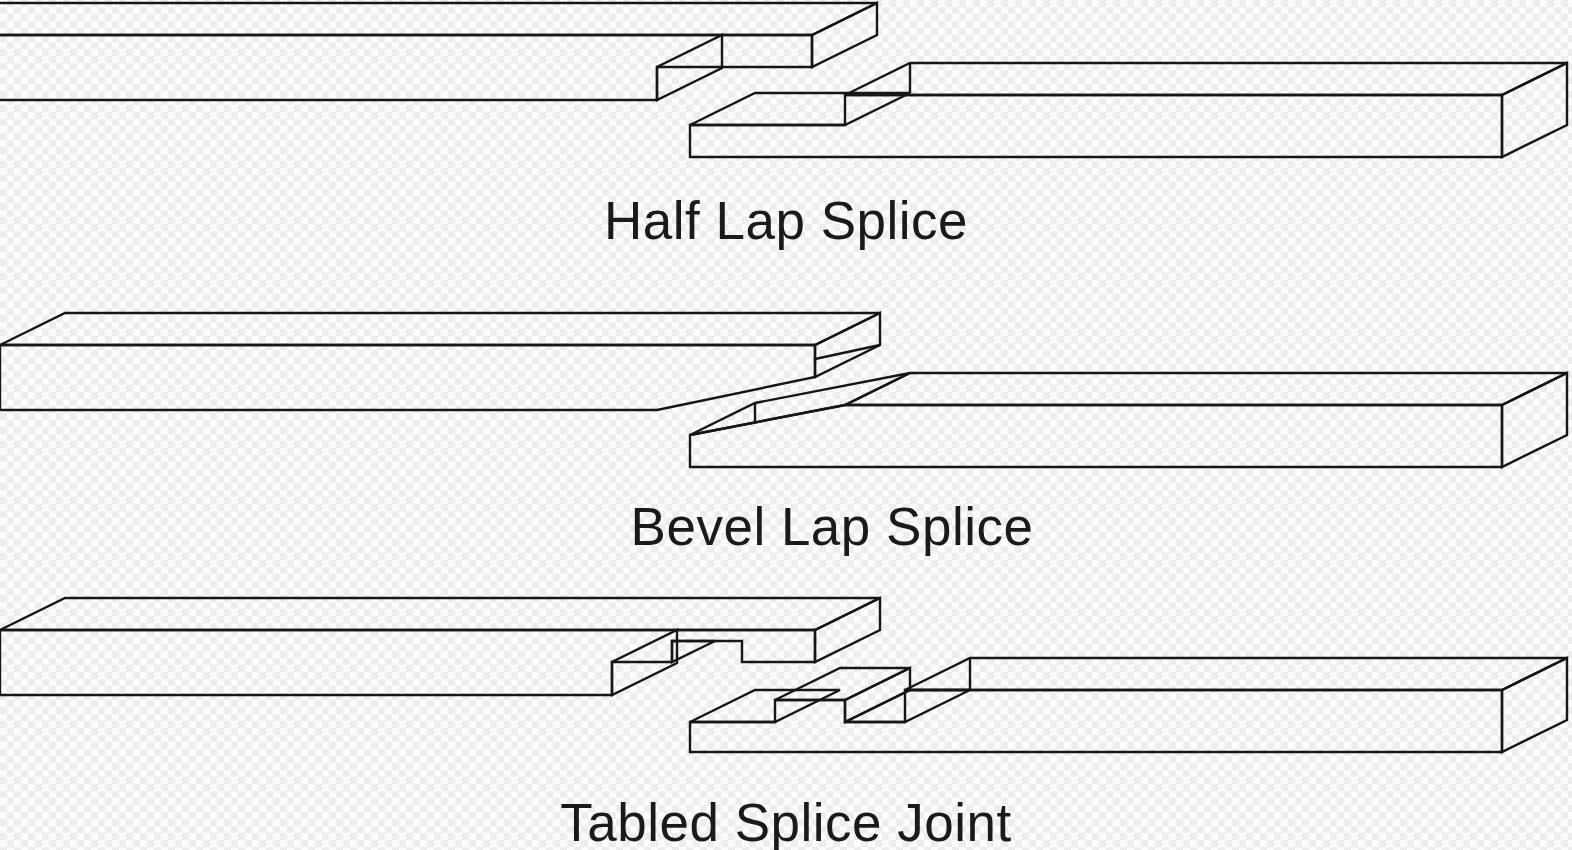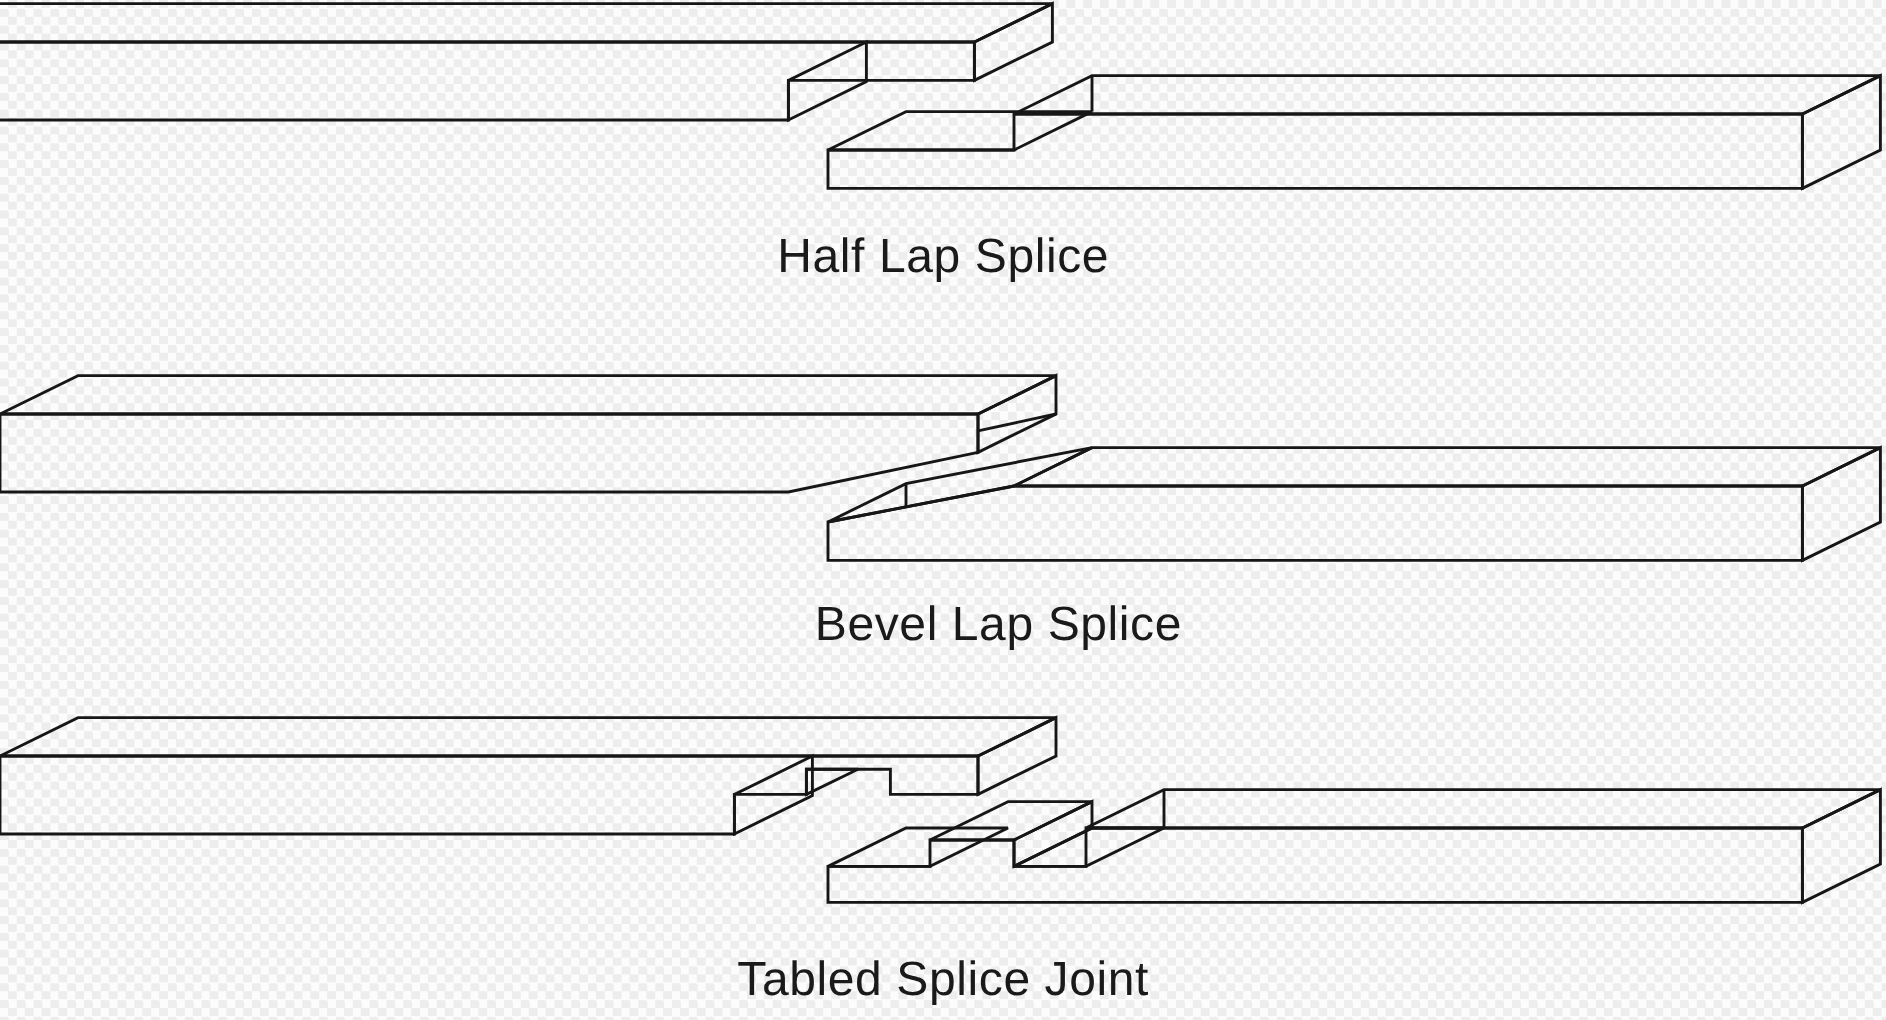--- a/index.html
+++ b/index.html
@@ -15,21 +15,21 @@
     background-image:conic-gradient(var(--bg-check) 0 25%, var(--bg-base) 0 50%, var(--bg-check) 0 75%, var(--bg-base) 0);
     background-size:14px 14px;
     font-family:"Liberation Sans","DejaVu Sans",sans-serif;
   }
   .stage{position:relative;width:1572px;height:850px;}
   .stage svg{position:absolute;left:0;top:0;}
   .stage svg path{fill:none;stroke:var(--line);stroke-width:2.4;stroke-linejoin:miter;}
   .joint-label{
     position:absolute;left:0;width:100%;
     text-align:center;
-    font-size:40px;line-height:1.1;
+    font-size:53px;line-height:1.1;
     color:var(--label-text);
     letter-spacing:0.5px;
     user-select:none;
   }
   .label-1{top:192px;}
   .label-2{top:498px;margin-left:46px;}
   .label-3{top:794px;}
 </style>
 </head>
 <body>

